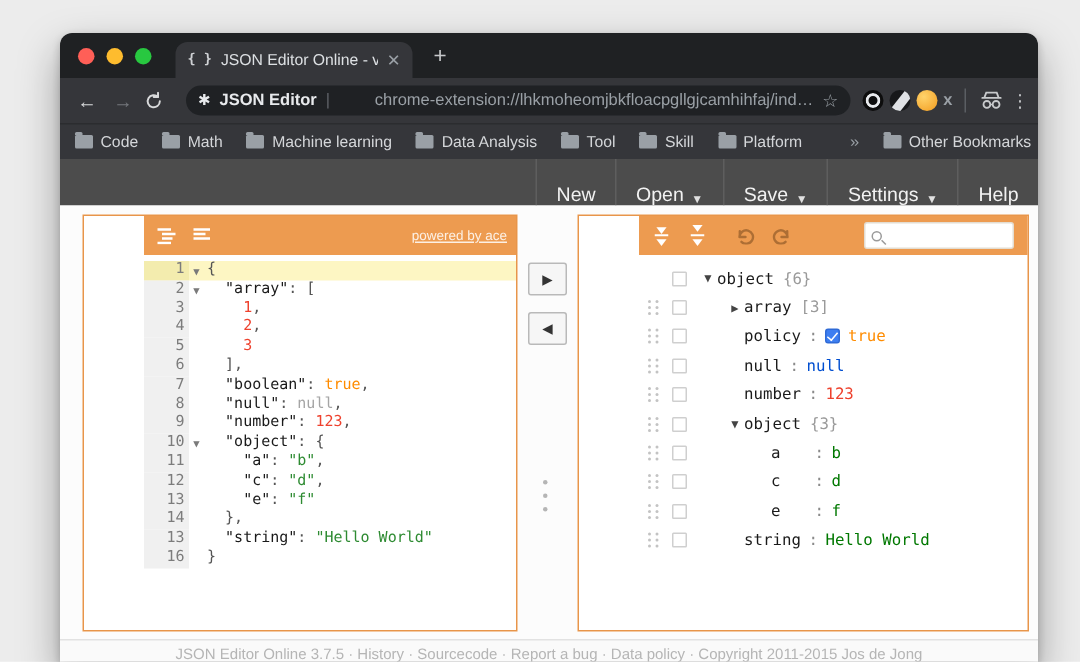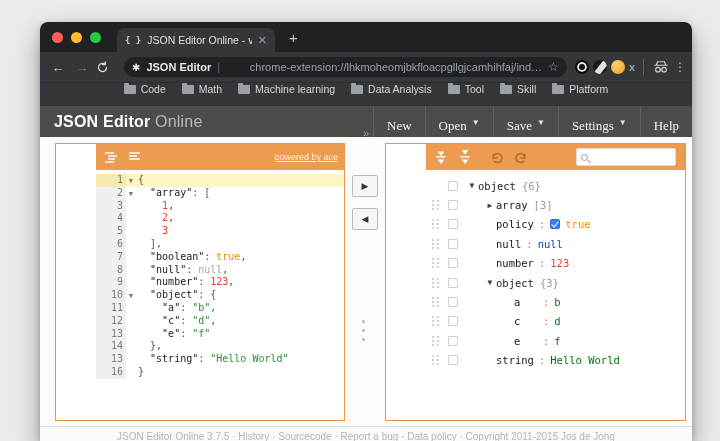--- a/index.html
+++ b/index.html
@@ -39,35 +39,35 @@
   .ext2::after { content:""; position:absolute; left:6px; top:-2px; width:6px; height:18px; background:#dfe1e4; transform:rotate(38deg); }
   .ext3 { background:radial-gradient(circle at 35% 32%, #ffd36b, #f29c1f); }
   .ext4 { background:none; color:#9aa0a6; font-size:11px; font-weight:bold; width:auto;
           font-family:"Liberation Sans",sans-serif; line-height:14px; }
   .tb-sep { width:1px; height:16px; background:#5b5e63; margin:0 4px; }
   .incog { width:18px; height:14px; flex:none; }
   .menu3 { color:#c6c8ca; font-size:12px; letter-spacing:0; width:10px; text-align:center; cursor:pointer; }
 
   
   .bookmarks { height:24px; background:#35363a; border-top:1px solid #2b2c2f;
-               display:flex; align-items:center; padding:0 10px; gap:16px;flex-direction:column; }
+               display:flex; align-items:center; padding:0 10px; gap:16px; }
   .bm { display:flex; align-items:center; gap:5px; cursor:pointer; }
   .bm-label { color:#d4d6d9; font-size:10.5px; white-space:nowrap; }
   .folder { width:12px; height:9px; background:#9aa0a6; border-radius:1px; position:relative; flex:none; }
   .folder::before { content:""; position:absolute; top:-2px; left:0; width:5px; height:2px; background:#9aa0a6; border-radius:1px 1px 0 0; }
   .bm-spacer { flex:1; }
   .bm-chev { color:#9aa0a6; font-size:11px; cursor:pointer; }
 
   
   .appheader { height:31px; background:#4c4c4c; display:flex; align-items:center; padding:0 0 0 14px; }
   .app-title { font-size:16px; color:#ffffff; font-weight:bold; letter-spacing:.2px; }
   .app-title .lite { color:#b9b9b9; font-weight:normal; }
   .app-menu { margin-left:auto; display:flex; align-items:stretch; height:100%; }
-  .app-menu-item { display:flex; align-items:flex-start; padding:12px 13px; color:#f2f2f2; font-size:13px;
-                   border-left:1px solid #5e5e5e; cursor:pointer; gap:5px;font-family:Liberation Serif, serif; }
+  .app-menu-item { display:flex; align-items:flex-end; padding:0 13px; color:#f2f2f2; font-size:13px;
+                   border-left:1px solid #5e5e5e; cursor:pointer; gap:5px; }
   .app-menu-item .arr { font-size:8px; color:#e0e0e0; }
 
   
   .page { position:relative; height:304px; background:#fcfcfc; }
   .panel { position:absolute; border:1px solid #e8954a; background:#fff;padding-left:40px; }
   .panel-toolbar { height:26px; background:#ed9b50; display:flex; align-items:center; padding:0 6px; gap:6px; }
   .ptb-btn { width:18px; height:18px; display:flex; align-items:center; justify-content:center; cursor:pointer; }
   .powered { margin-left:auto; color:#fff; opacity:.85; font-size:9px; text-decoration:underline; cursor:pointer; }
 
   
@@ -205,24 +205,20 @@
       </span>
     <span class="bm-spacer"></span>
     <span class="bm-chev">»</span>
     <span class="bm">
       <span class="folder"></span>
       <span class="bm-label">Other Bookmarks</span>
     </span>
   </div>
 
   <div class="appheader">
-    <span class="app-title">
-      <span>JSON Editor</span>
-      <span class="lite">Online</span>
-    </span>
     <span class="app-menu" id="app-menu">
         <span class="app-menu-item">
           <span>New</span>
         </span>
         <span class="app-menu-item">
           <span>Open</span>
           <span class="arr">▼</span>
         </span>
         <span class="app-menu-item">
           <span>Save</span>

